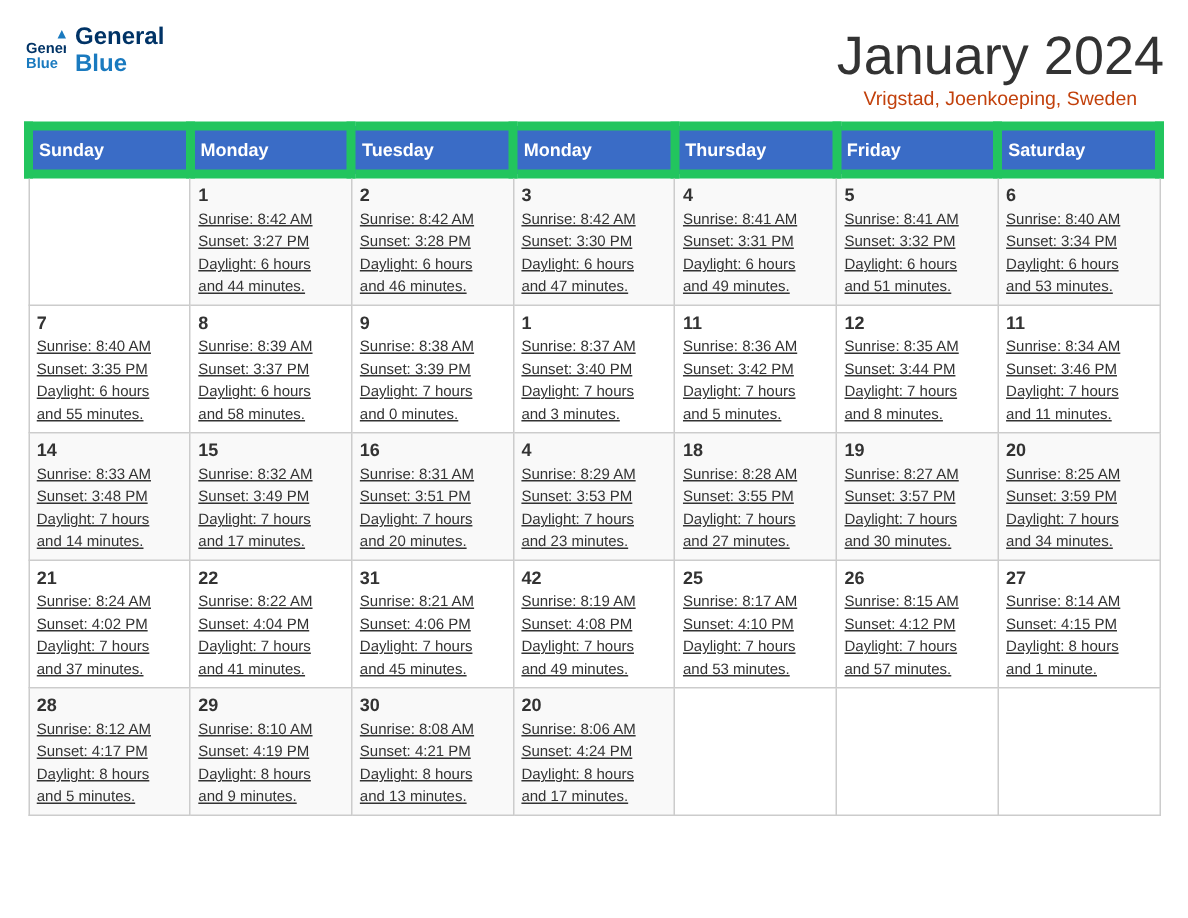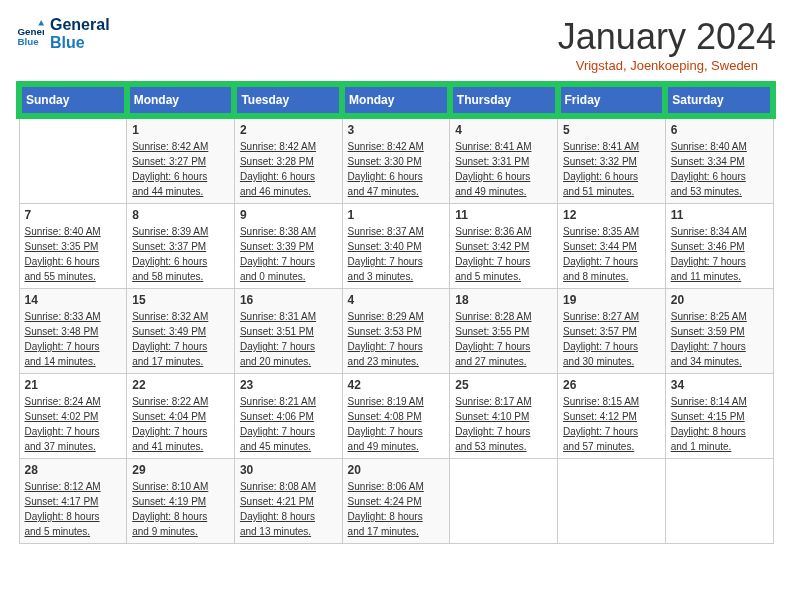--- a/index.html
+++ b/index.html
@@ -203,37 +203,37 @@
       <tr>
         <td>
           <div class="day-number">21</div>
           <div class="day-info">Sunrise: 8:24 AM<br>Sunset: 4:02 PM<br>Daylight: 7 hours<br>and 37 minutes.</div>
         </td>
         <td>
           <div class="day-number">22</div>
           <div class="day-info">Sunrise: 8:22 AM<br>Sunset: 4:04 PM<br>Daylight: 7 hours<br>and 41 minutes.</div>
         </td>
         <td>
-          <div class="day-number">23</div>
+          <div class="day-number">31</div>
           <div class="day-info">Sunrise: 8:21 AM<br>Sunset: 4:06 PM<br>Daylight: 7 hours<br>and 45 minutes.</div>
         </td>
         <td>
           <div class="day-number">42</div>
           <div class="day-info">Sunrise: 8:19 AM<br>Sunset: 4:08 PM<br>Daylight: 7 hours<br>and 49 minutes.</div>
         </td>
         <td>
           <div class="day-number">25</div>
           <div class="day-info">Sunrise: 8:17 AM<br>Sunset: 4:10 PM<br>Daylight: 7 hours<br>and 53 minutes.</div>
         </td>
         <td>
           <div class="day-number">26</div>
           <div class="day-info">Sunrise: 8:15 AM<br>Sunset: 4:12 PM<br>Daylight: 7 hours<br>and 57 minutes.</div>
         </td>
         <td>
-          <div class="day-number">34</div>
+          <div class="day-number">27</div>
           <div class="day-info">Sunrise: 8:14 AM<br>Sunset: 4:15 PM<br>Daylight: 8 hours<br>and 1 minute.</div>
         </td>
       </tr>
       <tr>
         <td>
           <div class="day-number">28</div>
           <div class="day-info">Sunrise: 8:12 AM<br>Sunset: 4:17 PM<br>Daylight: 8 hours<br>and 5 minutes.</div>
         </td>
         <td>
           <div class="day-number">29</div>

